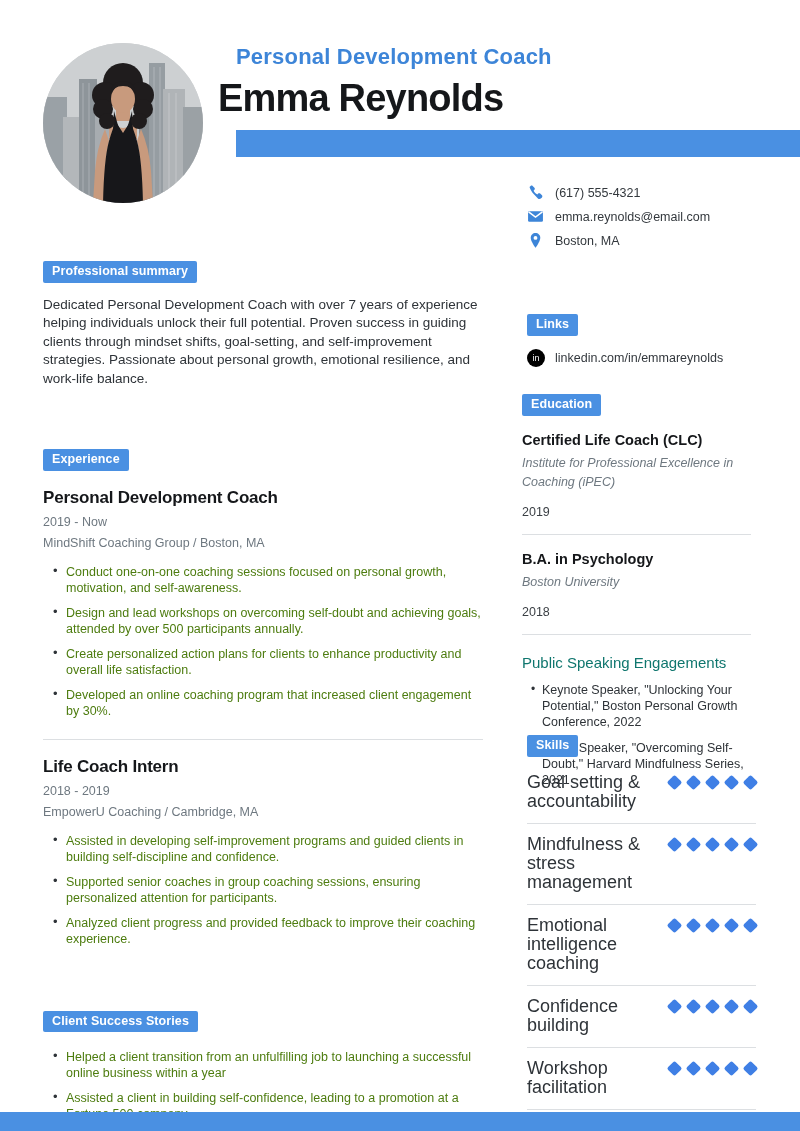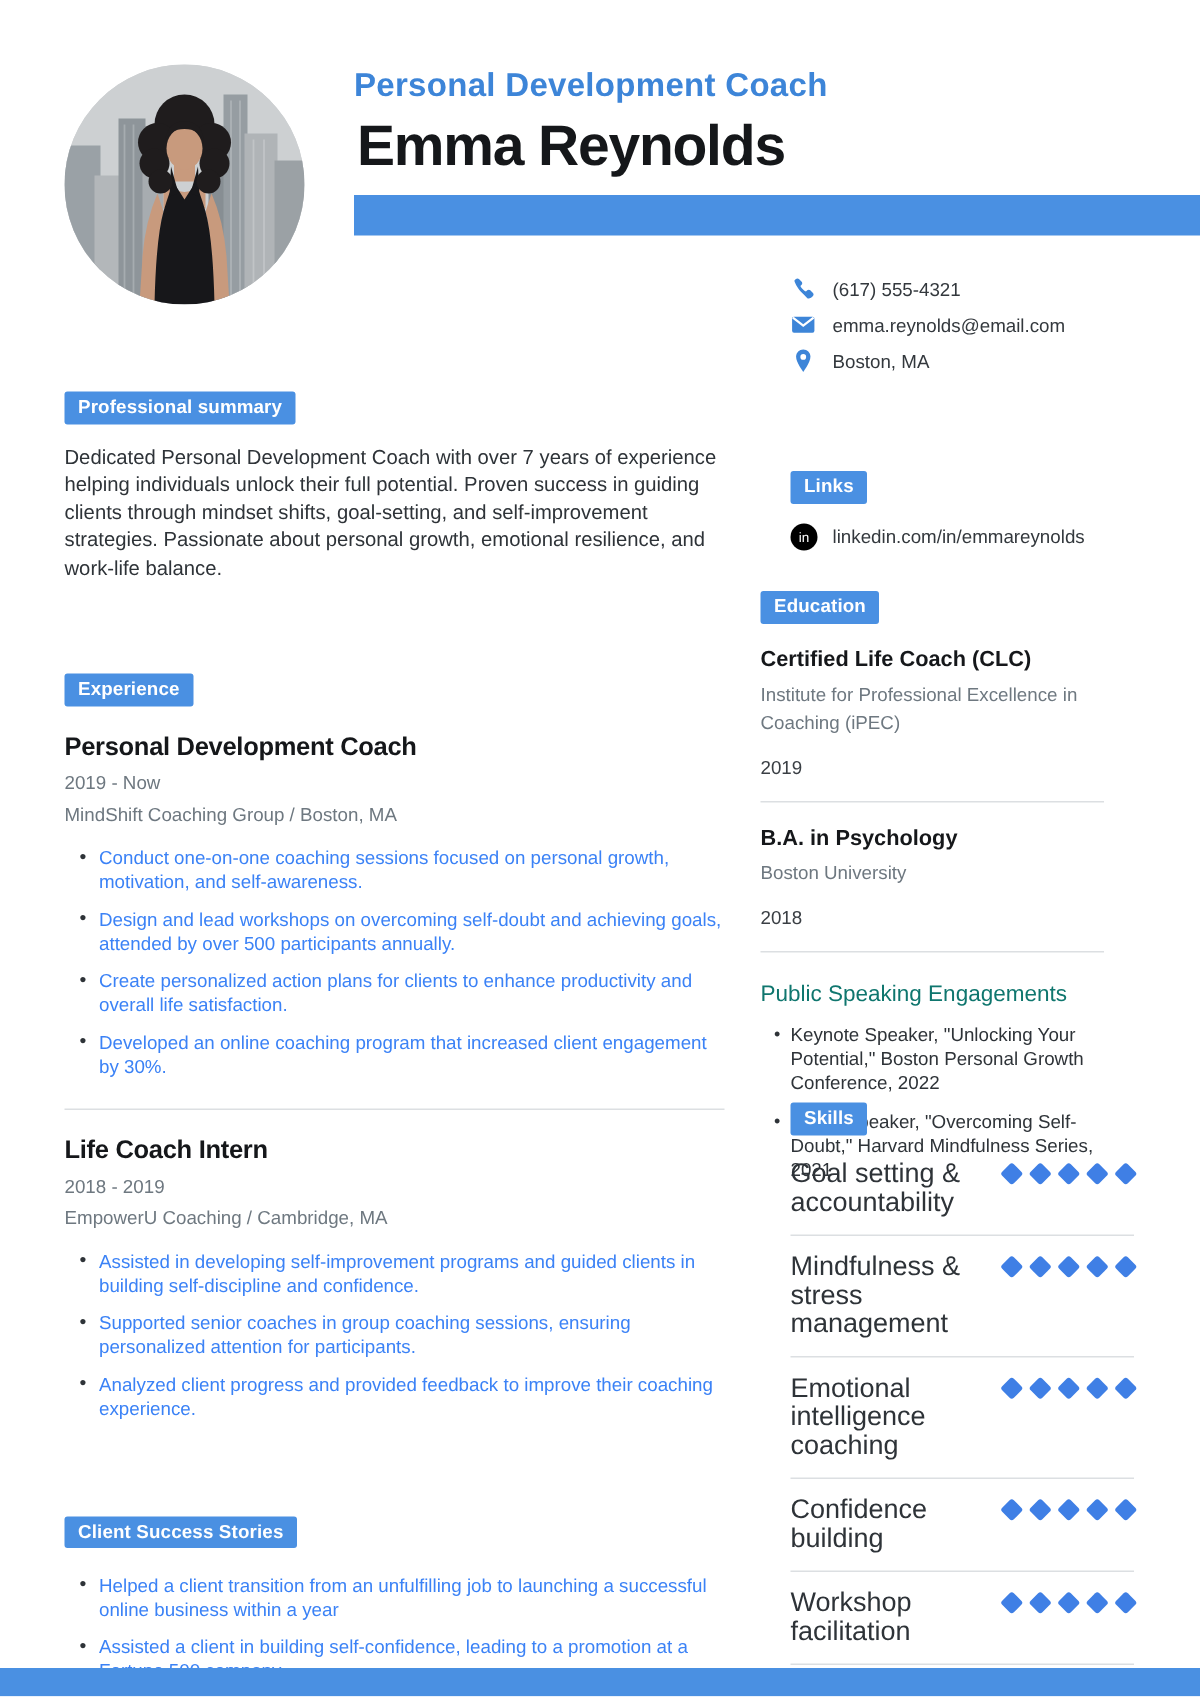--- a/index.html
+++ b/index.html
@@ -11,21 +11,21 @@
   
   .photo {
     position:absolute; left:43px; top:43px; width:160px; height:160px;
     border-radius:50%; overflow:hidden; background:#cdd0d2;
   }
   .role-title {
     position:absolute; left:236px; top:44px;
     font-size:22px; font-weight:bold; color:#3d85d8; letter-spacing:0.2px;
   }
   .name {
-    position:absolute; left:238px; top:77px;
+    position:absolute; left:218px; top:77px;
     font-size:38px; font-weight:bold; color:#15171a; letter-spacing:-0.8px;
   }
   .header-bar {
     position:absolute; left:236px; top:130px; width:564px; height:27px;
     background:#4a90e2;
   }
   .footer-bar {
     position:absolute; left:0; bottom:0; width:800px; height:19px;
     background:#4a90e2;
   }
@@ -49,30 +49,30 @@
   }
   
   .col-left { position:absolute; left:43px; top:226px; width:440px; }
   .summary-text {
     margin-top:13px; font-size:13.5px; line-height:18.5px; color:#2e3338;
   }
   .job-title { font-size:17px; font-weight:bold; color:#15171a; margin:17px 0 0; letter-spacing:-0.2px; }
   .meta { font-size:12.5px; color:#6e7880; margin-top:7px; }
   ul.blist { margin:14px 0 0; padding:0 0 0 23px; list-style:none; }
   ul.blist li {
-    position:relative; margin-bottom:9px; font-size:12.5px; line-height:16px; color:#3b82f6;
+    position:relative; margin-bottom:9px; font-size:12.5px; line-height:16px; color:#4d7c0f;
   }
   ul.blist li::before {
     content:"\2022"; position:absolute; left:-13px; top:-1px; font-size:13px; color:#2e3338;
   }
   .hdivider { border:none; border-top:1px solid #dcdfe2; margin:20px 0 0; }
   
-  .col-right { position:absolute; left:507px; top:359px; width:229px; }
+  .col-right { position:absolute; left:522px; top:359px; width:229px; }
   .edu-title { font-size:14.5px; font-weight:bold; color:#15171a; margin-top:16px; }
-  .edu-school { font-size:12.5px; line-height:19px; color:#6e7880; margin-top:6px; }
+  .edu-school { font-size:12.5px; line-height:19px; color:#6e7880; margin-top:6px;font-style:italic; }
   .edu-year { font-size:12.5px; color:#3a3f44; margin-top:13px; }
   .rdivider { border:none; border-top:1px solid #dcdfe2; margin:15px 0 0; }
   .ps-heading { font-size:15px; font-weight:normal; color:#0f766e; margin-top:19px; }
   ul.rlist { margin:11px 0 0; padding:0 0 0 20px; list-style:none; }
   ul.rlist li {
     position:relative; margin-bottom:10px; font-size:12.5px; line-height:16px; color:#2e3338;
   }
   ul.rlist li::before {
     content:"\2022"; position:absolute; left:-11px; top:-1px; font-size:12px; color:#2e3338;
   }

